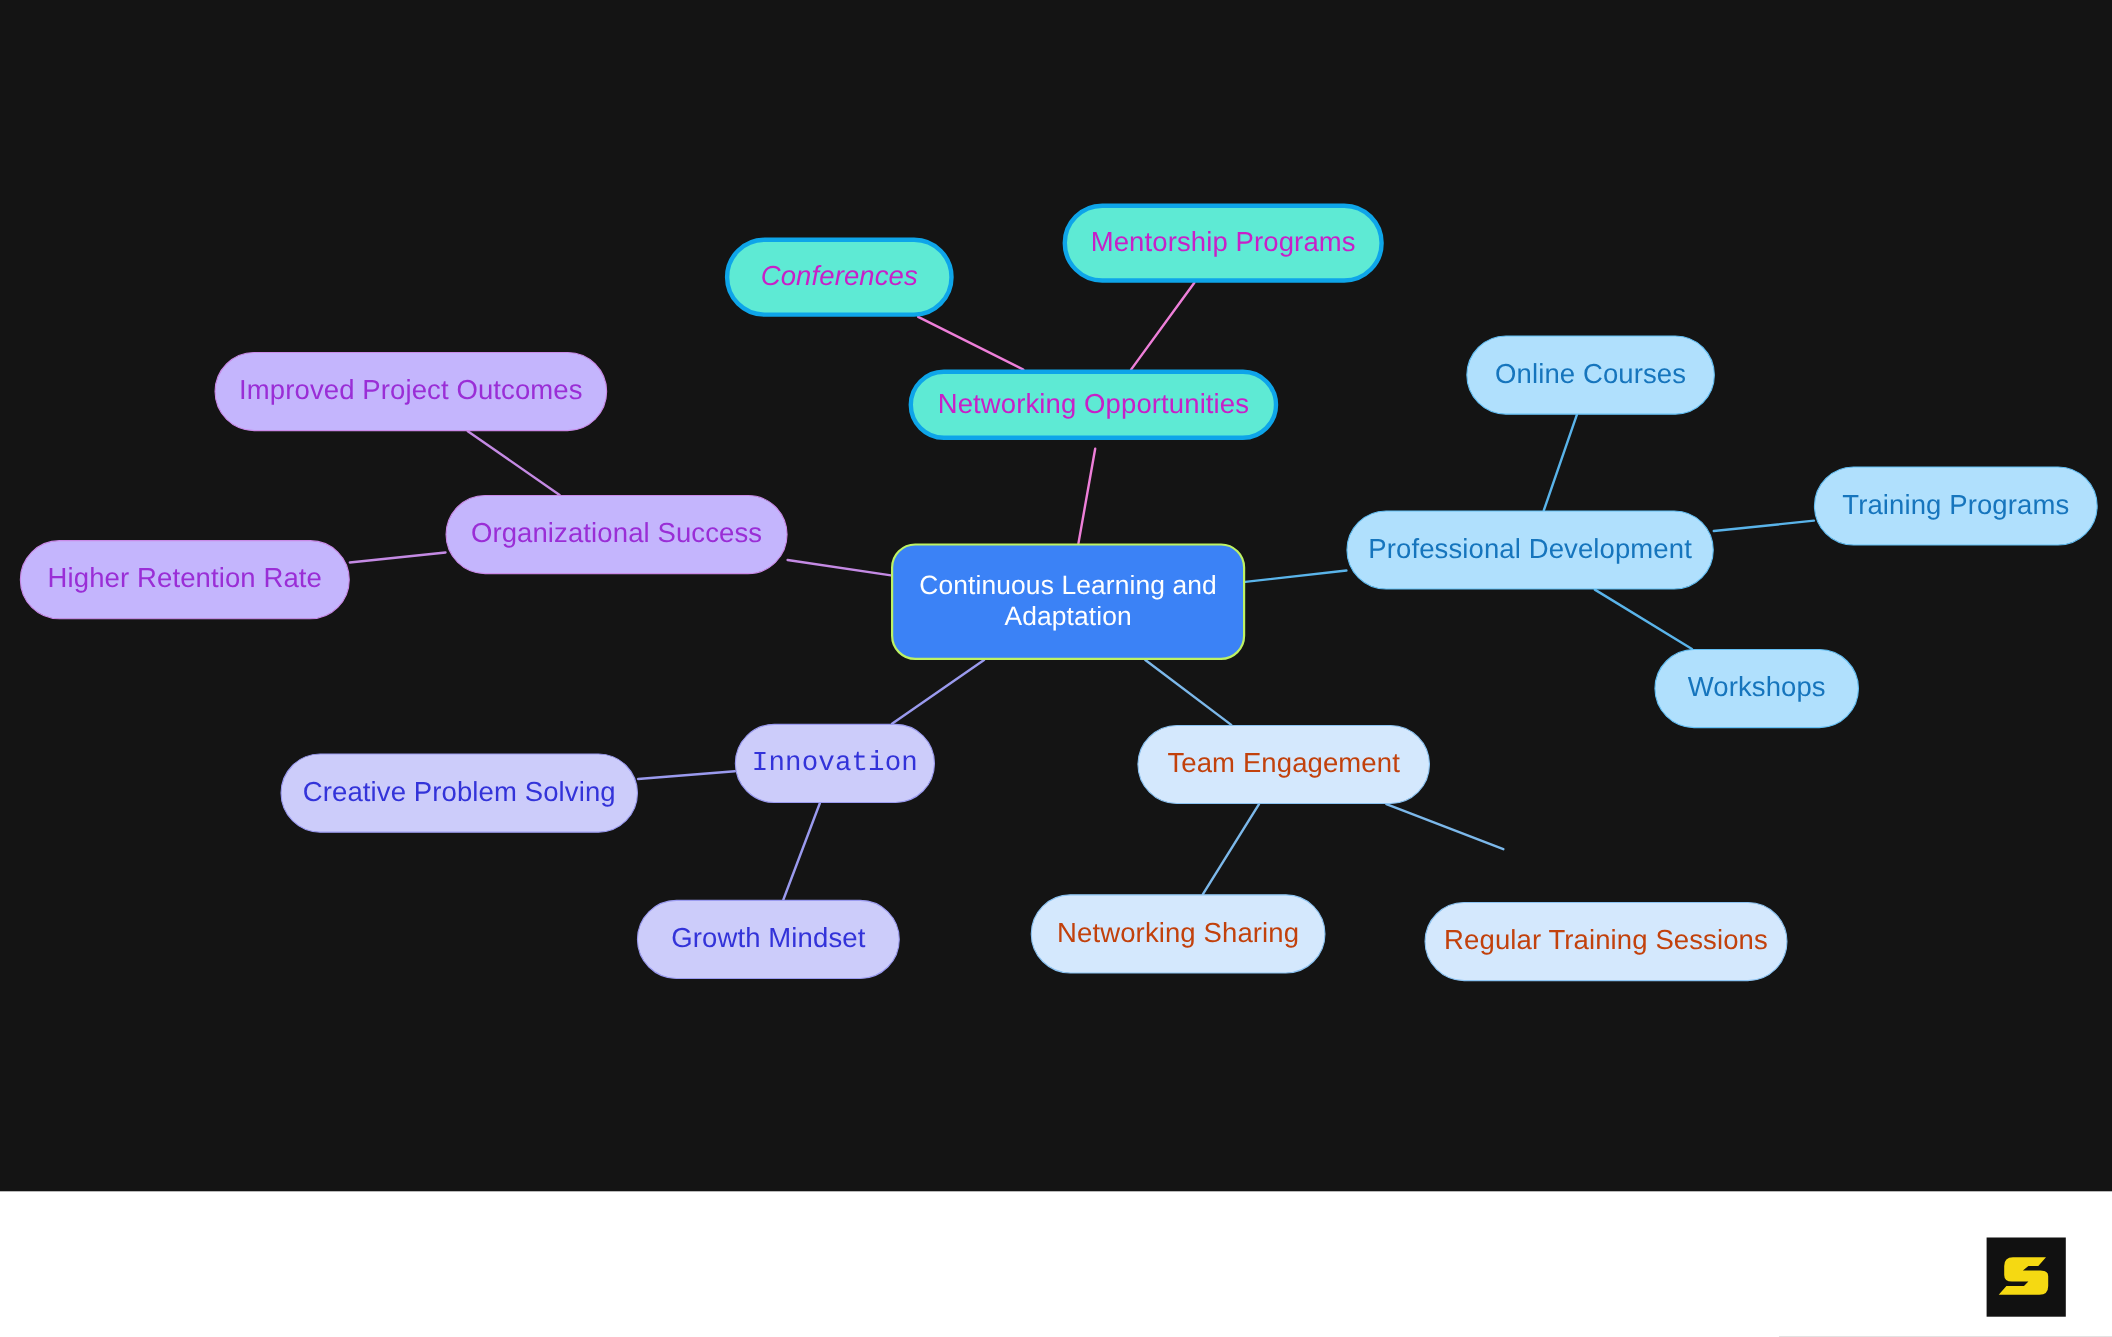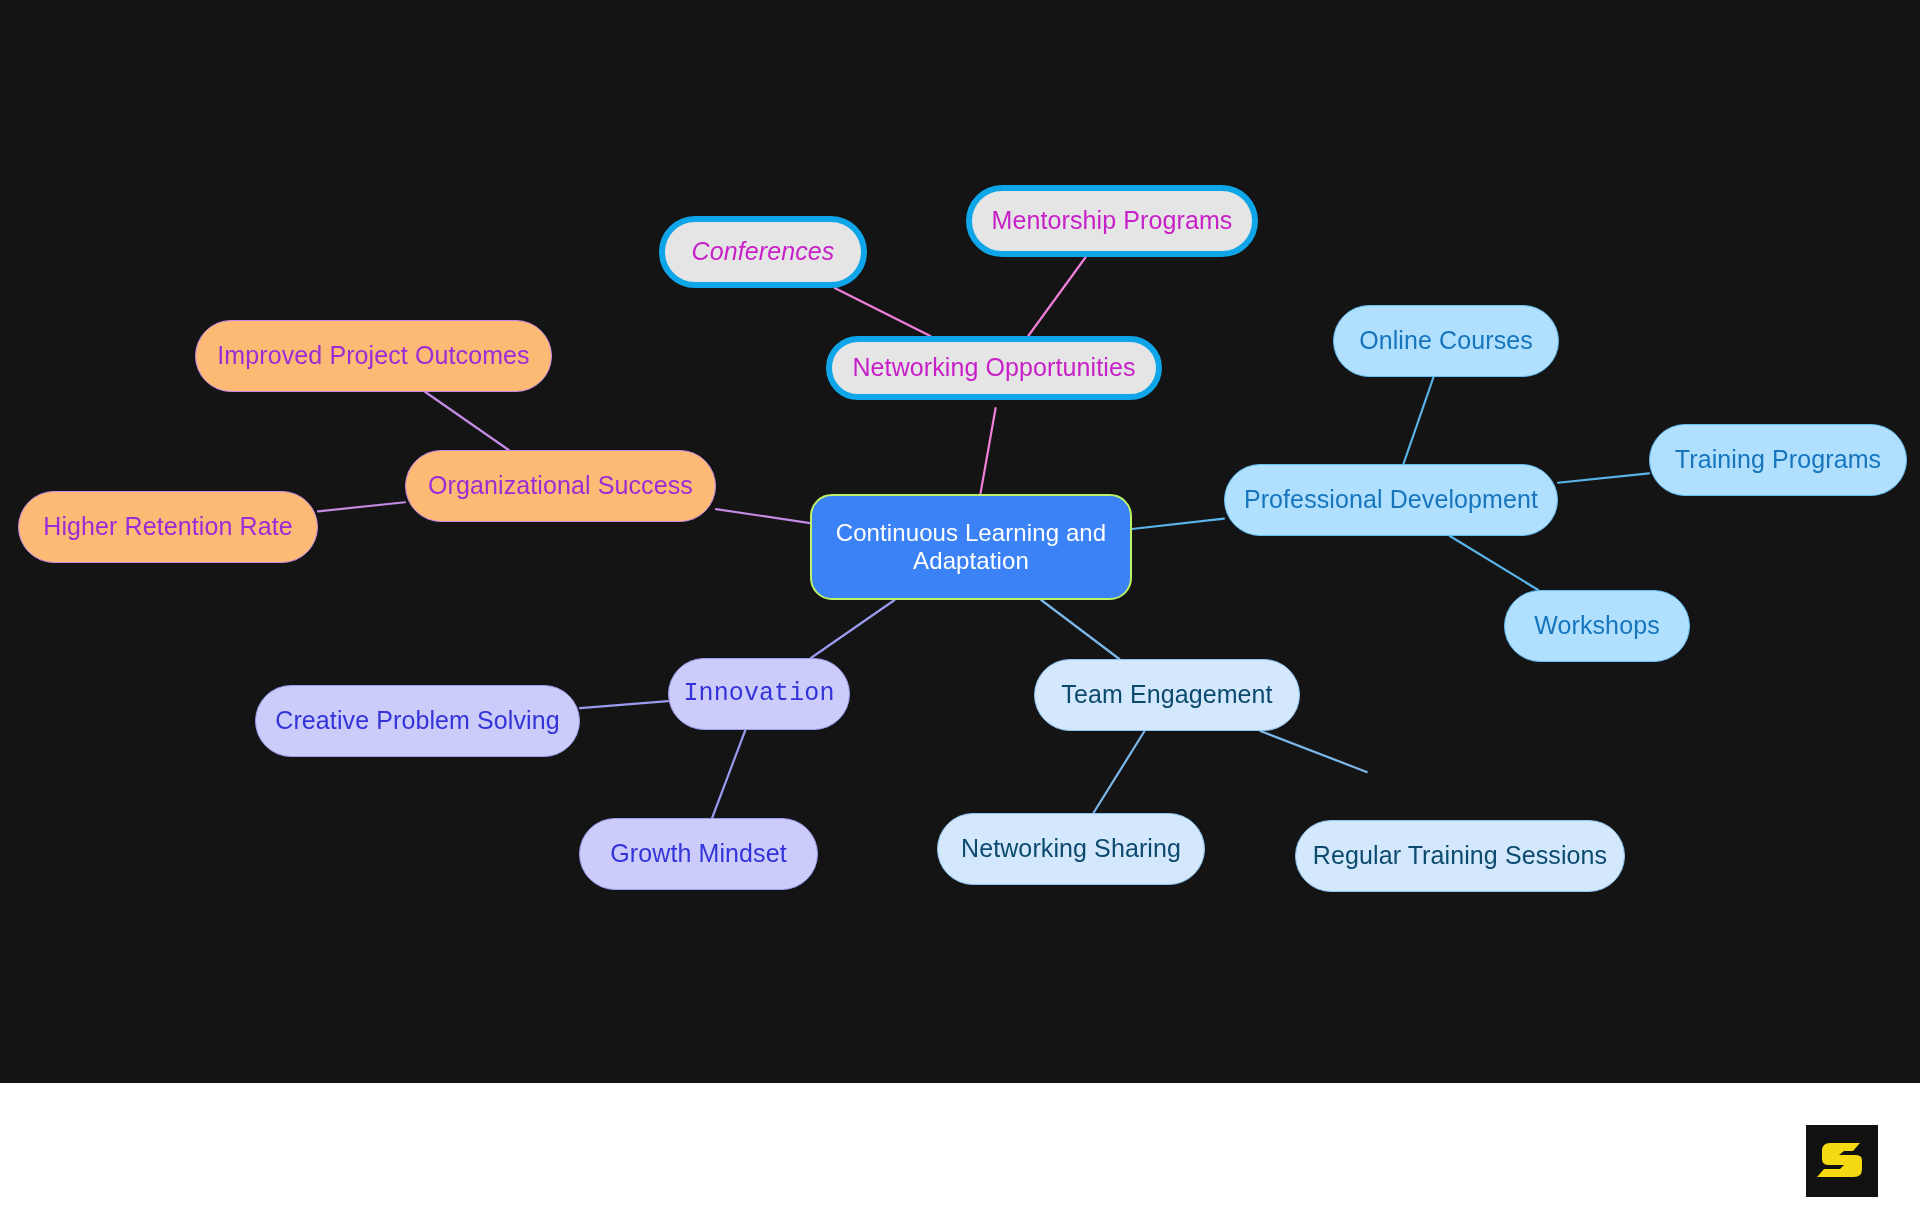--- a/index.html
+++ b/index.html
@@ -50,47 +50,47 @@
     padding: 0 14px;
   }
   .node.central {
     background: #3b82f6;
     border: 2px solid #bef264;
     color: #ffffff;
     border-radius: 22px;
     font-size: 24px;
   }
   .node.pink {
-    background: #e5e5e5;
-    border: 6px solid #0ea5e9;
+    background: #5eead4;
+    border: 4px solid #0ea5e9;
     color: #c820c8;
     font-size: 25px;
   }
   .node.violet {
-    background: #fdba74;
+    background: #c4b5fd;
     border: 1px solid #c98ae8;
     color: #9a2ed6;
     font-size: 25px;
   }
   .node.periwinkle {
     background: #ccccfa;
     border: 1px solid #9b9bf0;
     color: #3333d9;
     font-size: 25px;
   }
   .node.blue {
     background: #b0e0fd;
     border: 1px solid #63bff4;
     color: #1675bd;
     font-size: 25px;
   }
   .node.paleblue {
     background: #d4e8fd;
     border: 1px solid #8cc3f2;
-    color: #0c4a6e;
+    color: #c2410c;
     font-size: 25px;
   }
   #logo {
     position: absolute;
     background: #111111;
     display: flex;
     align-items: center;
     justify-content: center;
   }
   #logo svg { display: block; }

